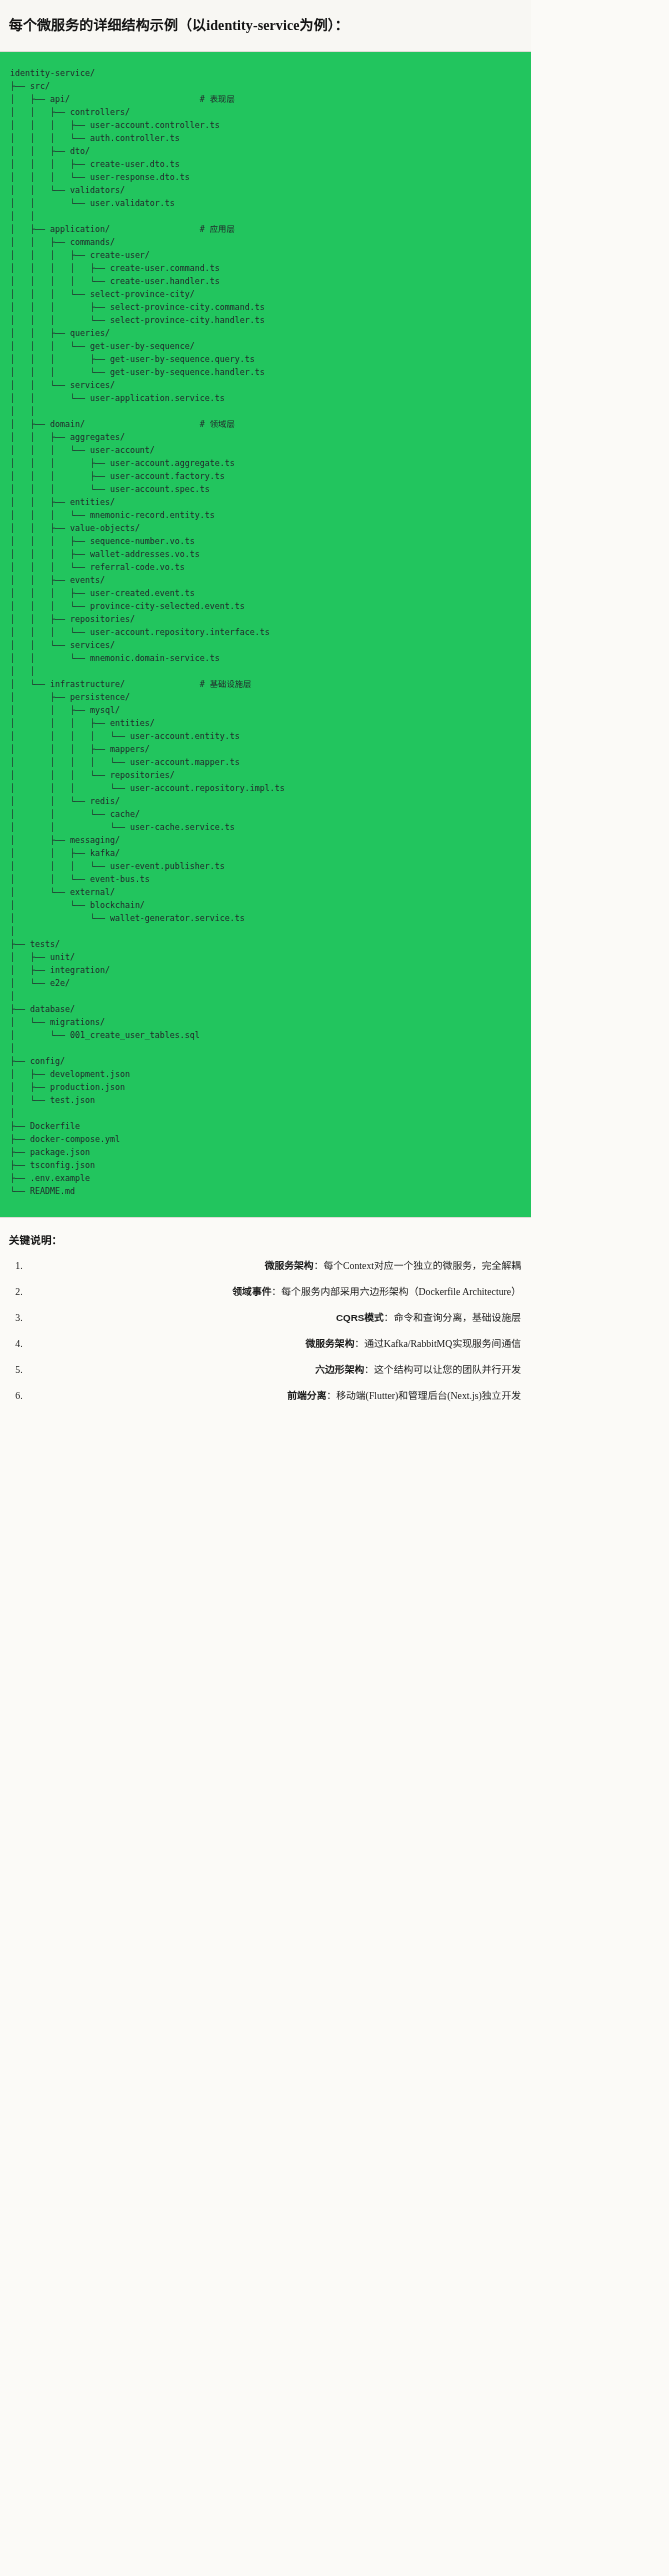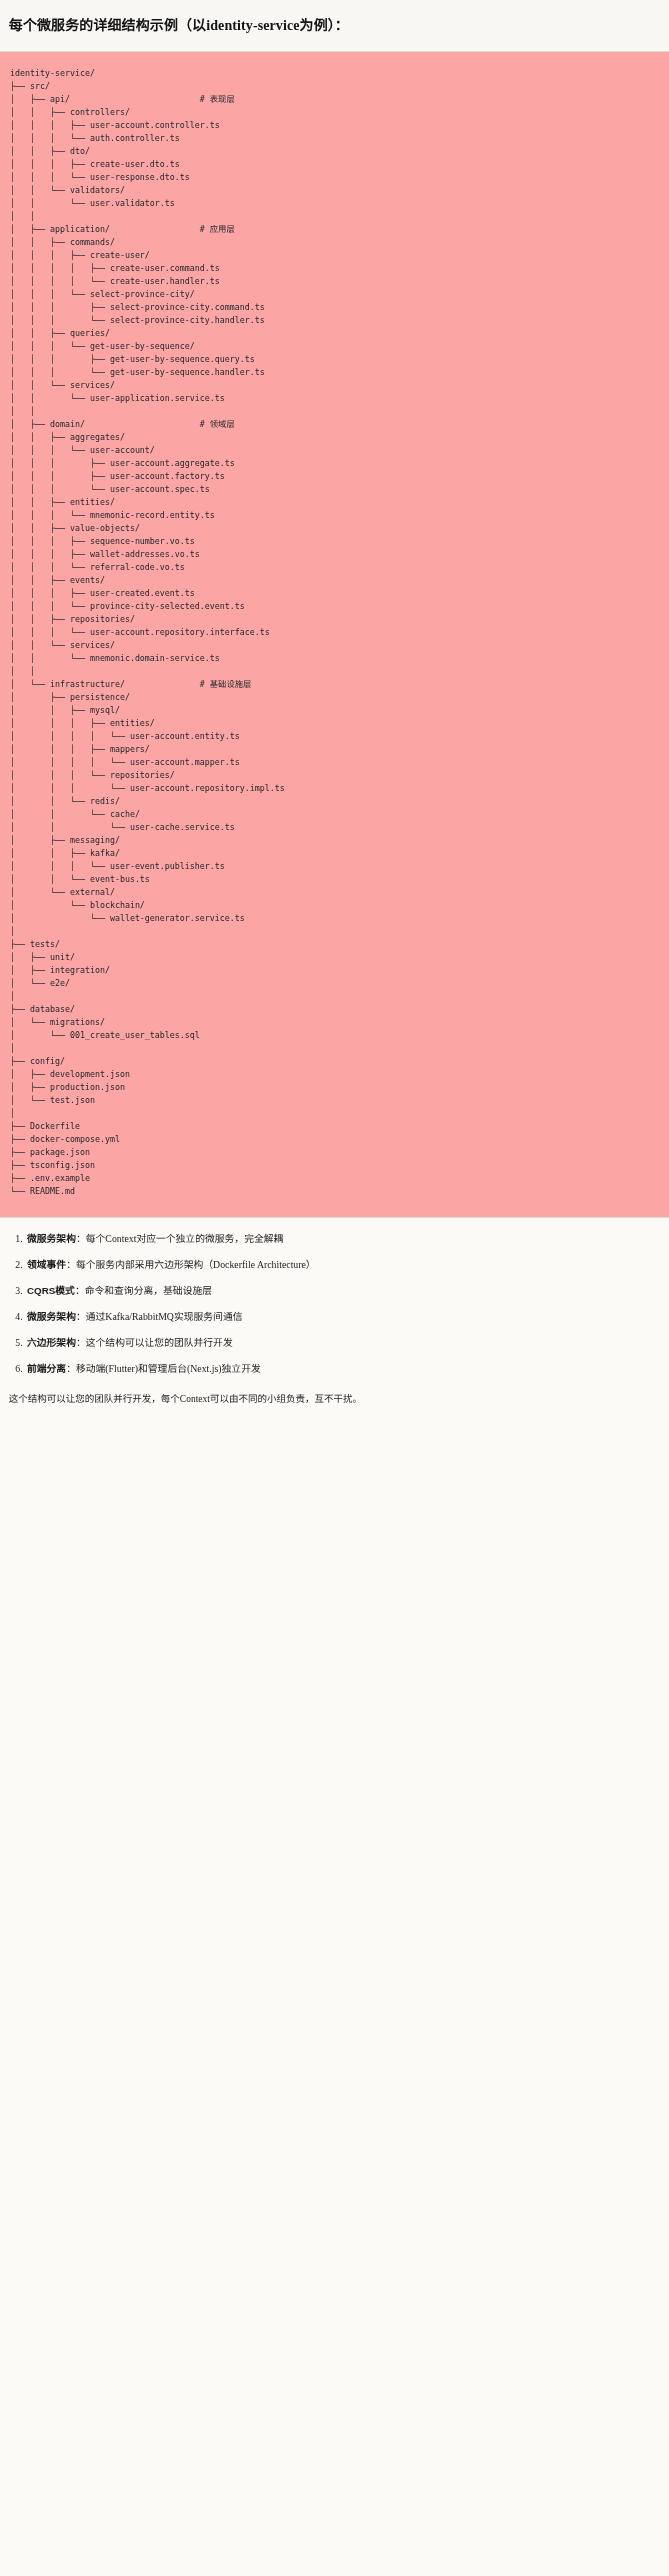--- a/index.html
+++ b/index.html
@@ -8,21 +8,21 @@
     padding: 0;
     background: #fbfaf7;
   }
   body {
     width: 669px;
     font-family: "Liberation Sans", "DejaVu Sans", sans-serif;
     color: #1b1b1b;
     -webkit-font-smoothing: antialiased;
   }
   .page {
-    width: 669px;
+    width: 531px;
     box-sizing: border-box;
     background: #fbfaf7;
     overflow: hidden;
   }
 
   
   .header {
     padding: 16.3px 11.3px 15px 8.8px;
     background: #f8f7f3;
     border-bottom: 0.6px solid #dedcd6;
@@ -36,21 +36,21 @@
     color: #141414;
     font-family: "Liberation Sans", "DejaVu Sans", sans-serif;
   }
   .header-title .mono-inline {
     font-family: "Liberation Serif", "DejaVu Serif", serif;
     font-weight: bold;
   }
 
   
   .code-block {
-    background: #fca5a5;
+    background: #22c55e;
     padding: 15px 10px 19px 10px;
     border-bottom: 0.6px solid #dedcd6;
   }
   pre.tree {
     margin: 0;
     font-family: "DejaVu Sans Mono", "Liberation Mono", monospace;
     font-size: 8.3px;
     line-height: 13px;
     color: #23272b;
     white-space: pre;
@@ -78,20 +78,21 @@
     padding: 0 0 0 16.3px;
     list-style: decimal;
     font-family: "Liberation Serif", "DejaVu Serif", serif;
     font-size: 9.8px;
     line-height: 1.5;
     color: #1b1b1b;
   }
   ol.notes-list > li {
     margin: 0 0 11.3px 0;
     padding-left: 1.9px;
+    text-align: right;
   }
   ol.notes-list > li:last-child { margin-bottom: 0; margin-top: 7px; }
   ol.notes-list b {
     font-family: "Liberation Sans", "DejaVu Sans", sans-serif;
     font-weight: bold;
   }
   .closing {
     margin: 15px 0 0 0;
     font-family: "Liberation Serif", "DejaVu Serif", serif;
     font-size: 9.5px;
@@ -192,25 +193,25 @@
 <span>│</span>
 <span>├── Dockerfile</span>
 <span>├── docker-compose.yml</span>
 <span>├── package.json</span>
 <span>├── tsconfig.json</span>
 <span>├── .env.example</span>
 <span>└── README.md</span></pre>
   </div>
 
   <div class="notes">
+    <h3 class="notes-title">关键说明：</h3>
     <ol class="notes-list">
         <li><b>微服务架构</b><span>：</span><span>每个Context对应一个独立的微服务，完全解耦</span></li>
         <li><b>领域事件</b><span>：</span><span>每个服务内部采用六边形架构（Dockerfile Architecture）</span></li>
         <li><b>CQRS模式</b><span>：</span><span>命令和查询分离，基础设施层</span></li>
         <li><b>微服务架构</b><span>：</span><span>通过Kafka/RabbitMQ实现服务间通信</span></li>
         <li><b>六边形架构</b><span>：</span><span>这个结构可以让您的团队并行开发</span></li>
         <li><b>前端分离</b><span>：</span><span>移动端(Flutter)和管理后台(Next.js)独立开发</span></li>
       </ol>
-    <p class="closing">这个结构可以让您的团队并行开发，每个Context可以由不同的小组负责，互不干扰。</p>
   </div>
 
 </div>
 
 
 </body></html>

